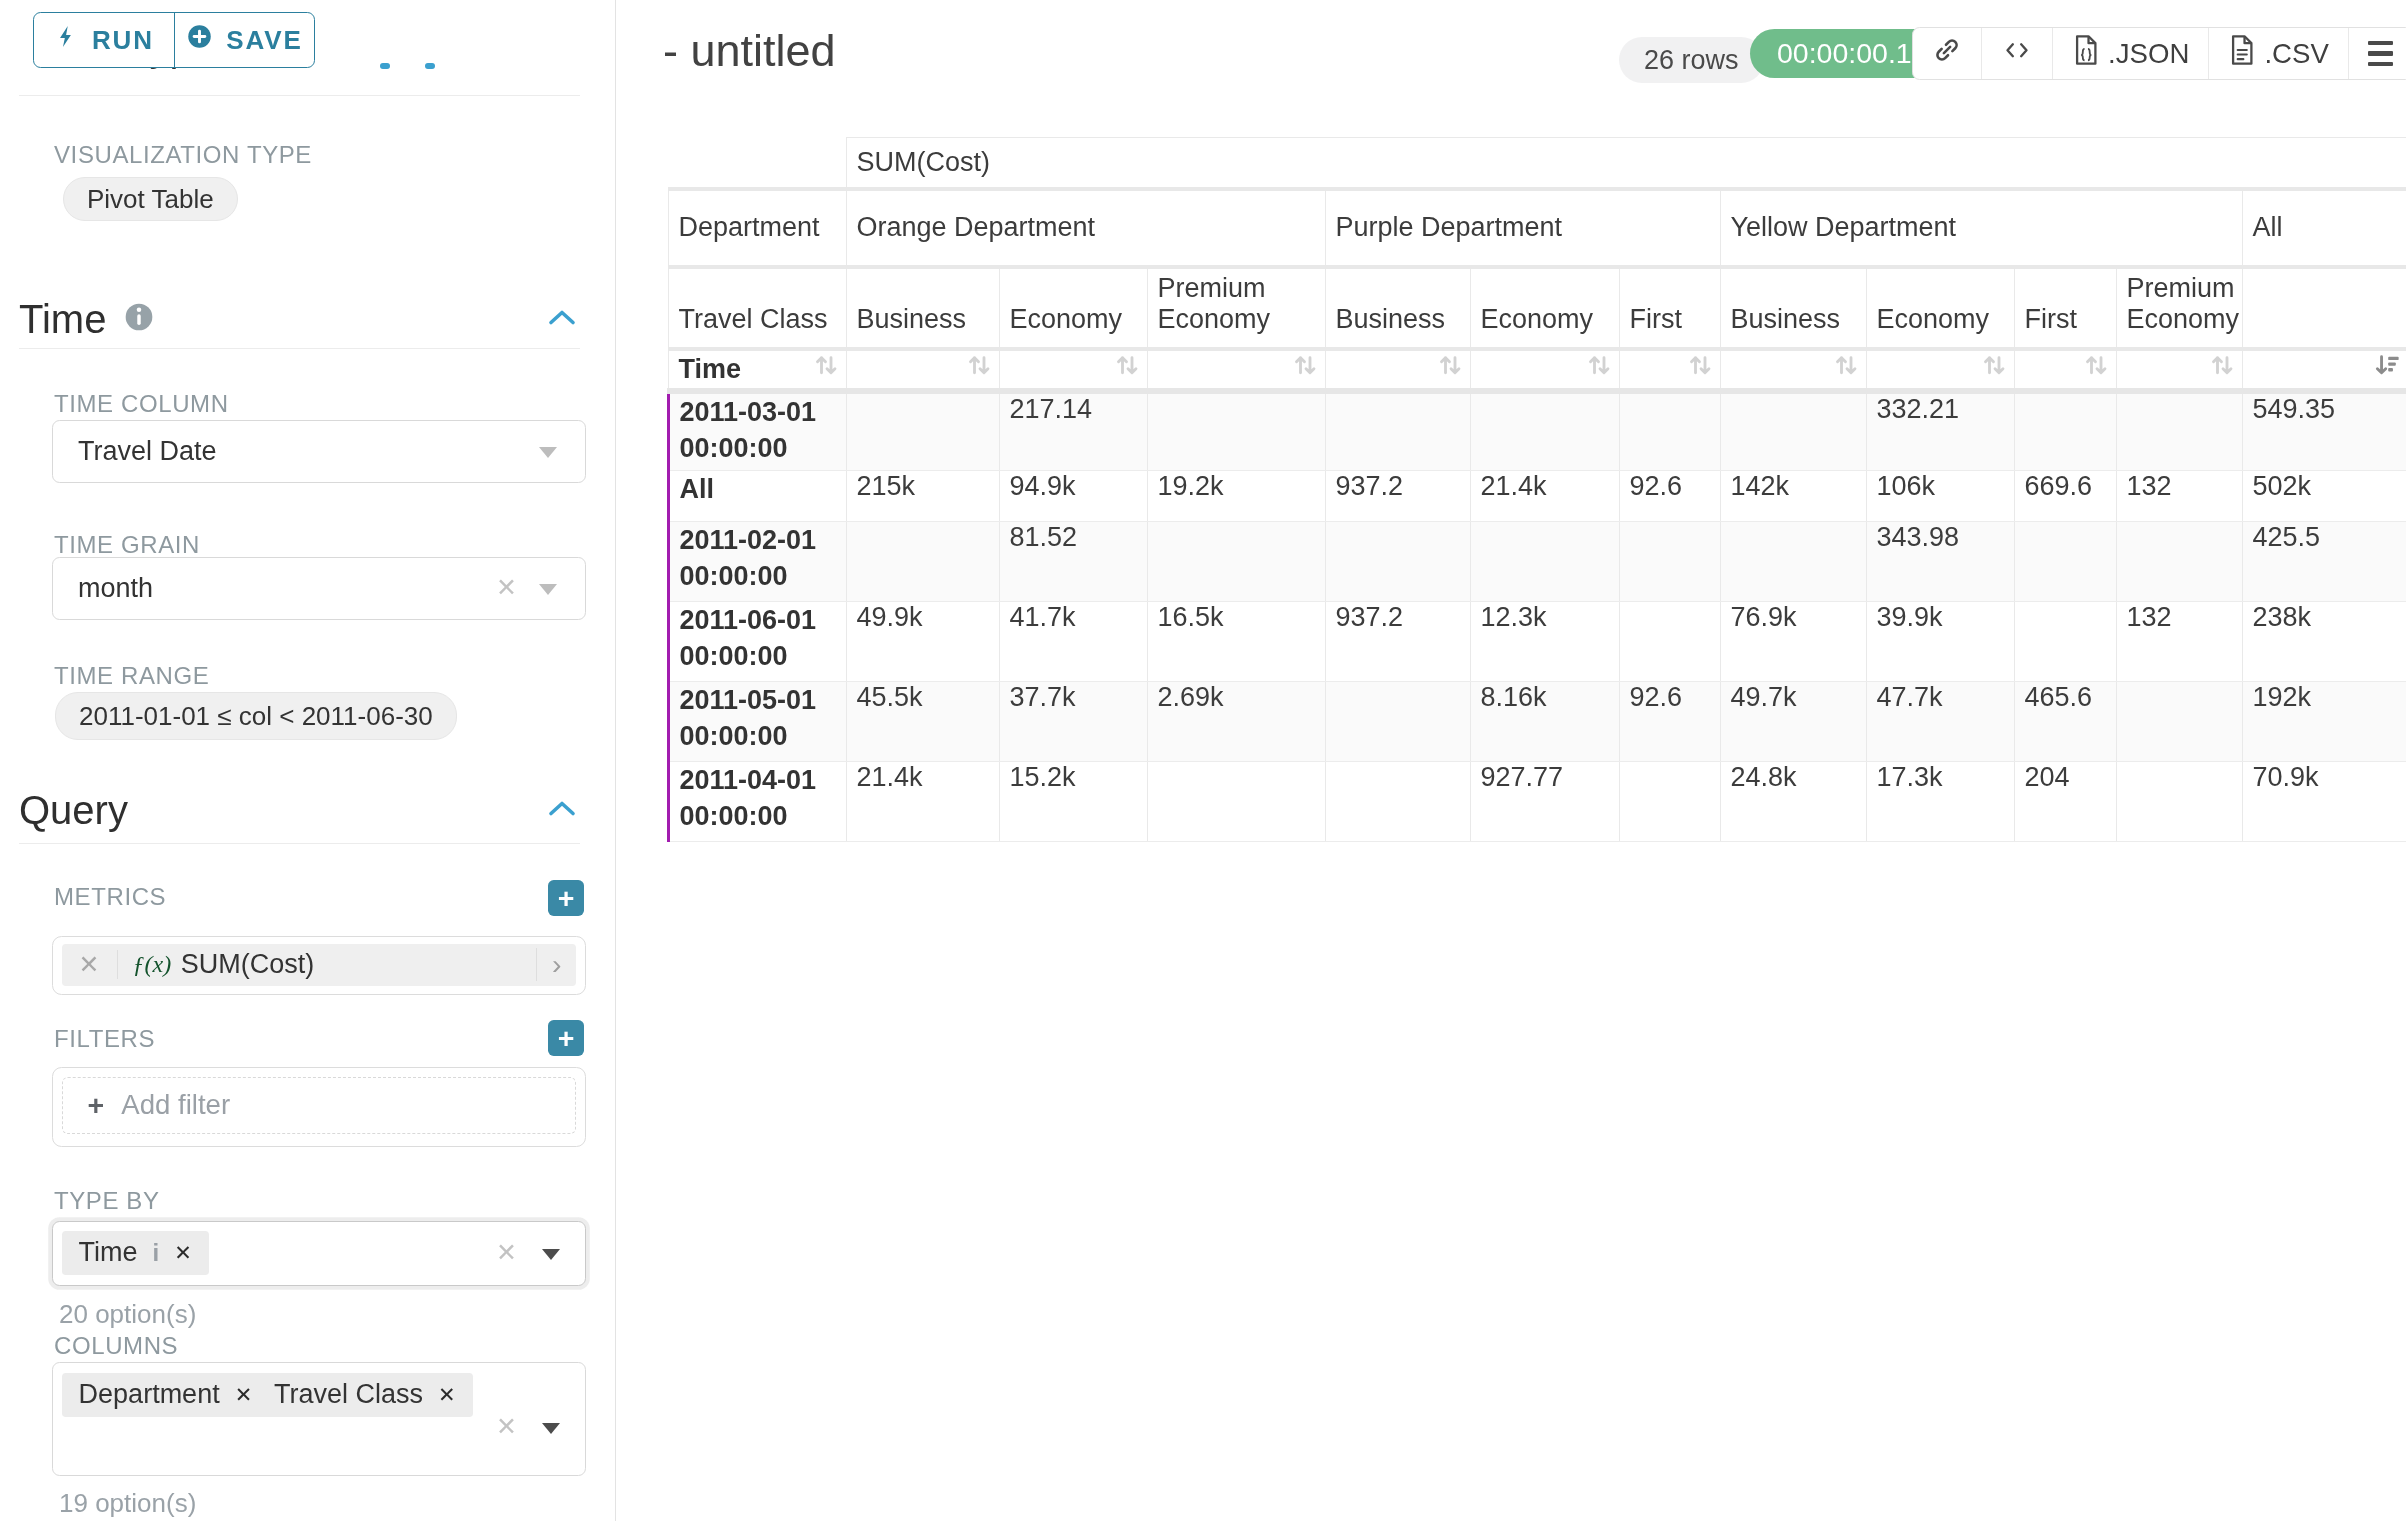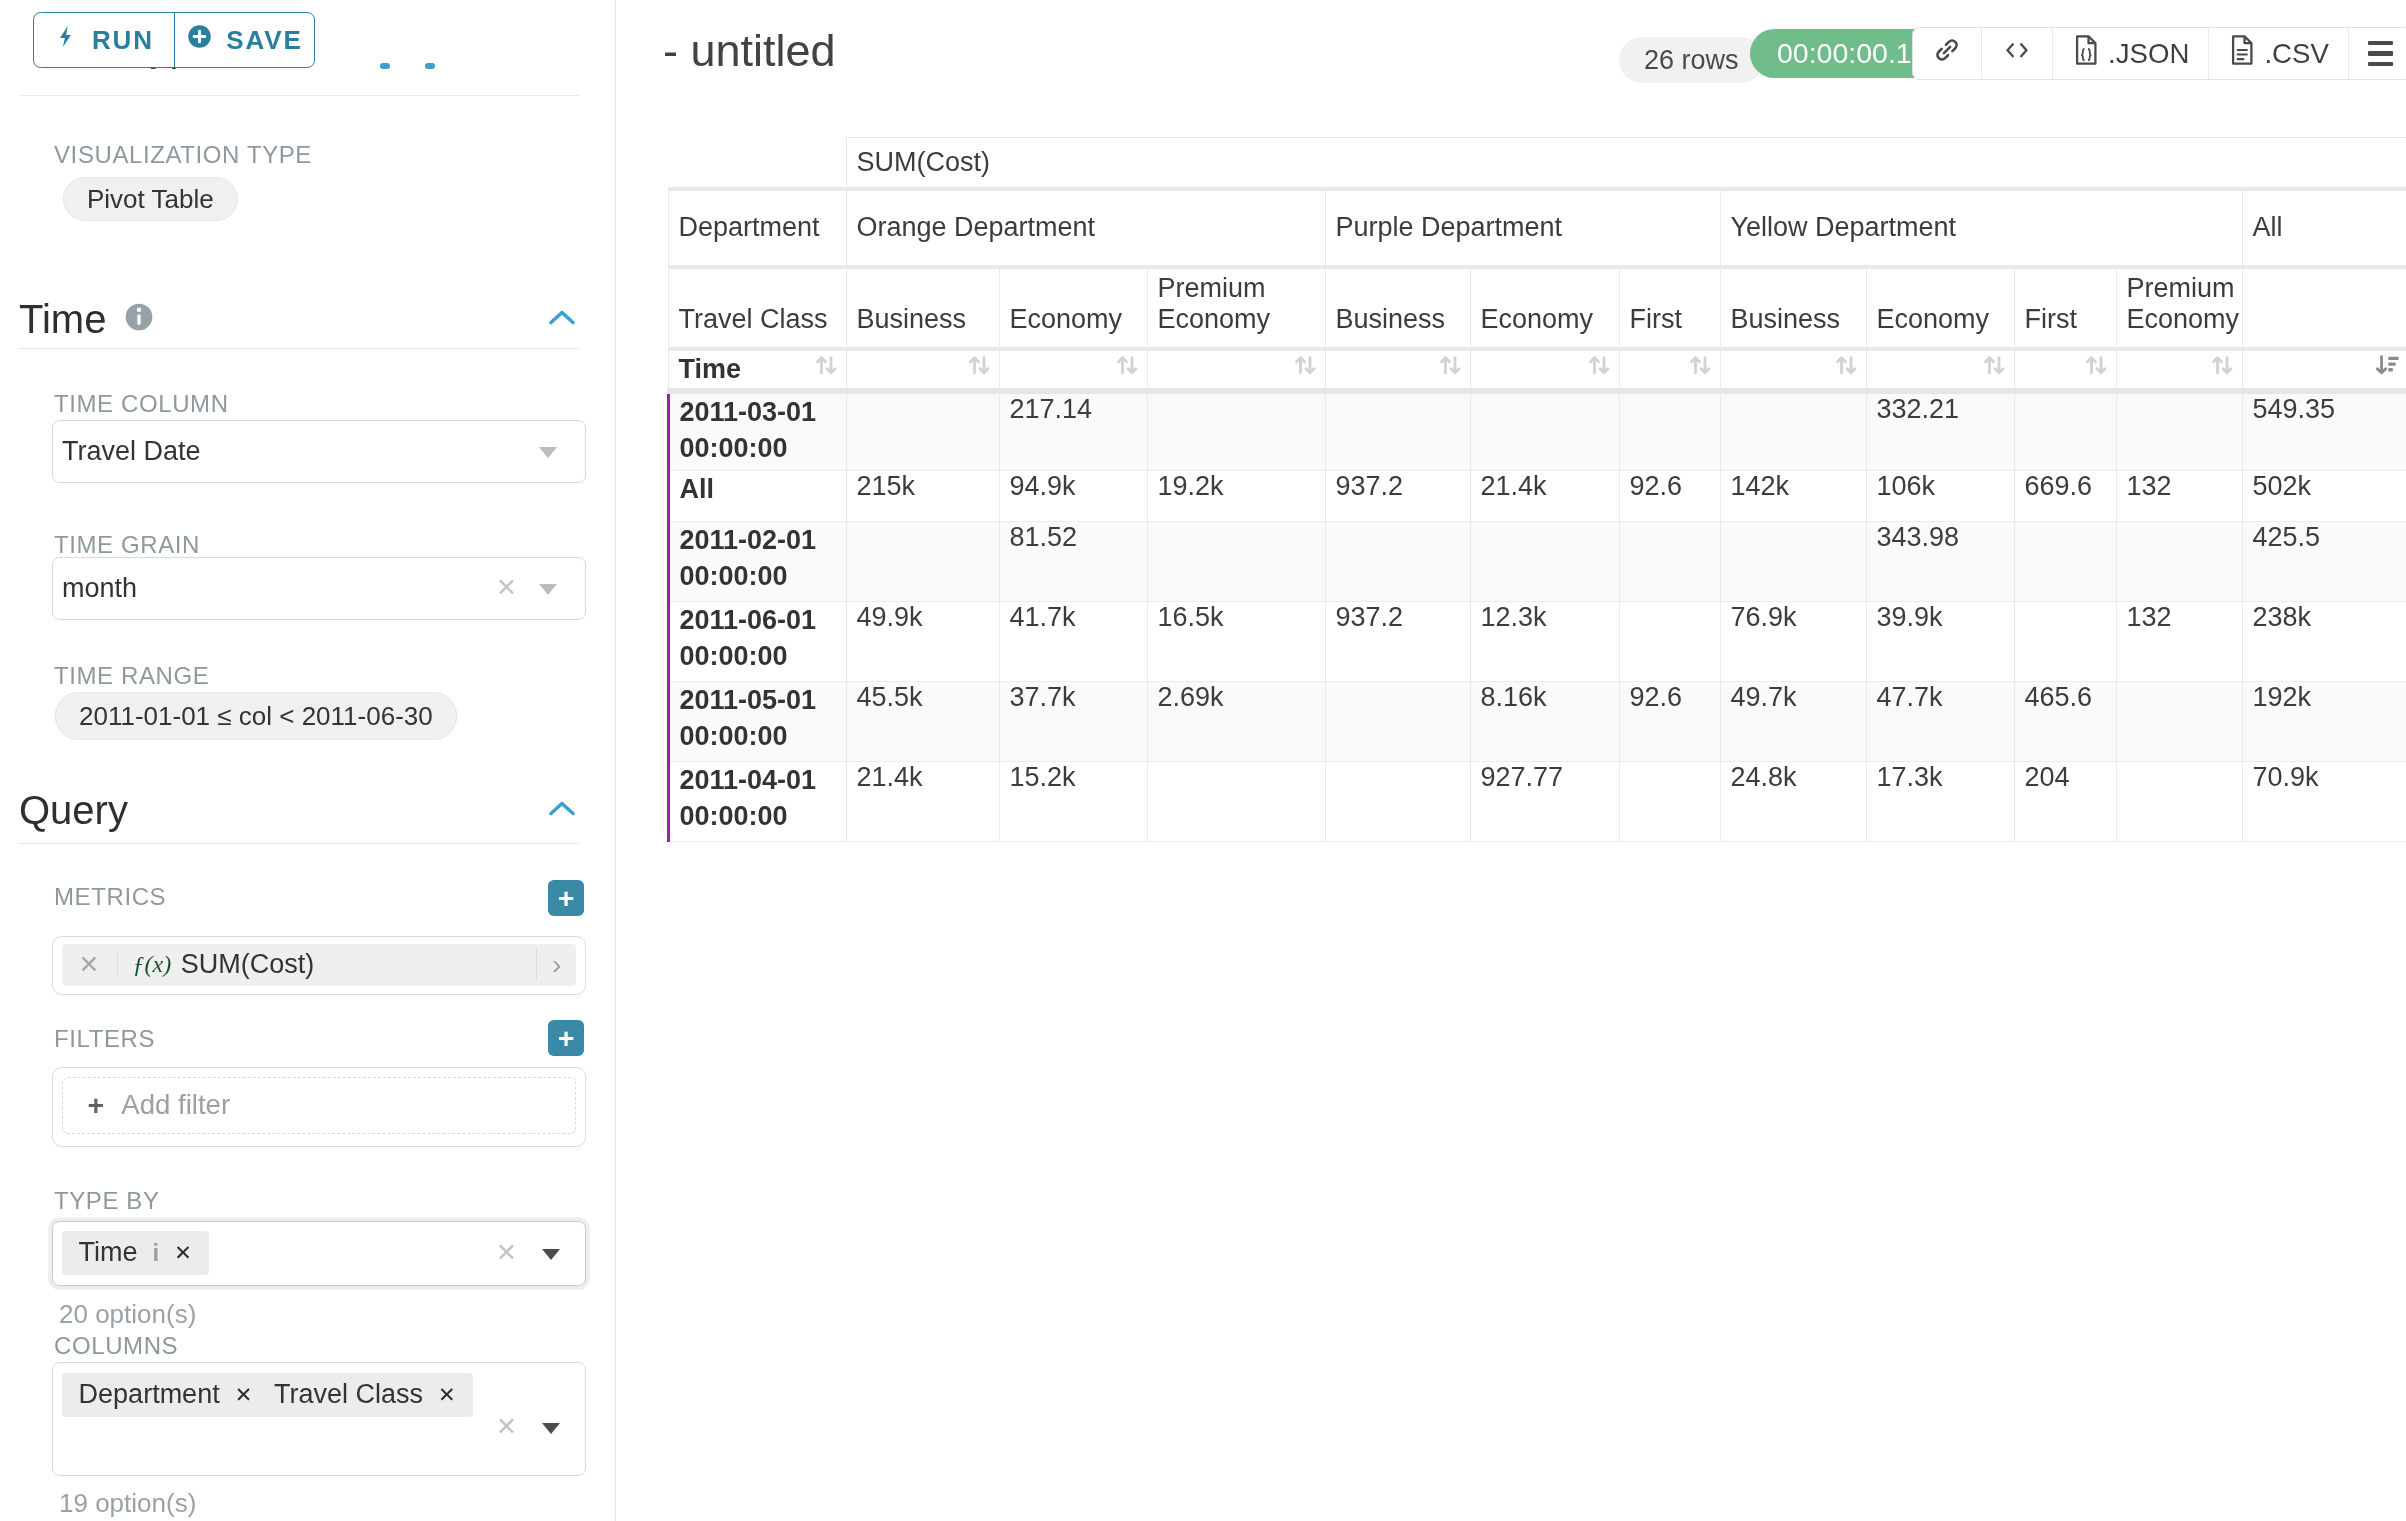--- a/index.html
+++ b/index.html
@@ -25,21 +25,21 @@
   .sb-label{position:absolute;left:54px;font-size:24px;letter-spacing:0.6px;color:#8e999f;}
   .sb-hint{position:absolute;left:59px;font-size:26px;color:#9aa2a8;}
   .sb-heading{position:absolute;left:19px;font-size:40px;color:#2f2f2f;display:flex;align-items:center;gap:17px;}
   .sec-chevron{position:absolute;left:547px;}
 
   .pill{position:absolute;display:inline-flex;align-items:center;background:#f0f0f0;
         border:1px solid #e6e6e6;border-radius:23px;font-size:26px;color:#333;padding:0 23px;}
 
   .select{position:absolute;left:52px;width:534px;background:#fff;border:1.9px solid #d9d9d9;
           border-radius:7.6px;box-sizing:border-box;display:flex;align-items:center;}
-  .select .val{margin-left:9px;font-size:27px;color:#333;}
+  .select .val{margin-left:25px;font-size:27px;color:#333;}
   .caret-light{position:absolute;right:28.5px;top:50%;margin-top:-4.8px;width:0;height:0;
                border-left:9.5px solid transparent;border-right:9.5px solid transparent;
                border-top:11.4px solid #bdbdbd;}
   .caret-dark{position:absolute;right:25px;top:50%;margin-top:-4.8px;width:0;height:0;
               border-left:9.5px solid transparent;border-right:9.5px solid transparent;
               border-top:11.4px solid #4c4c4c;}
   .clear-x{position:absolute;right:68px;top:50%;transform:translateY(-54%);
            font-size:25px;color:#c3c3c3;font-weight:700;}
 
   .add-btn{position:absolute;left:548px;width:36px;height:36px;border-radius:5.7px;background:#3a89a6;

